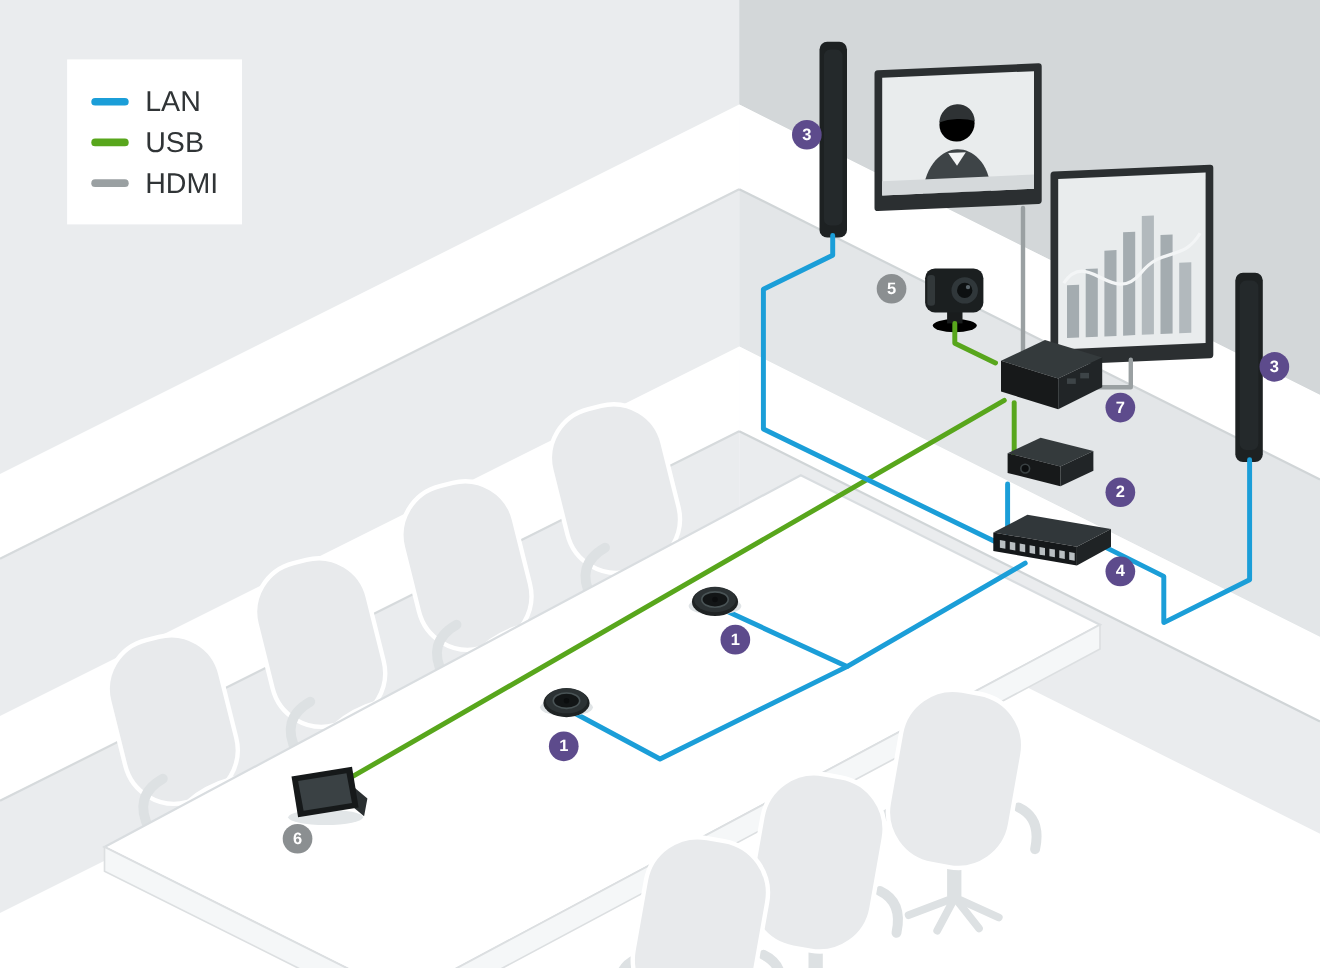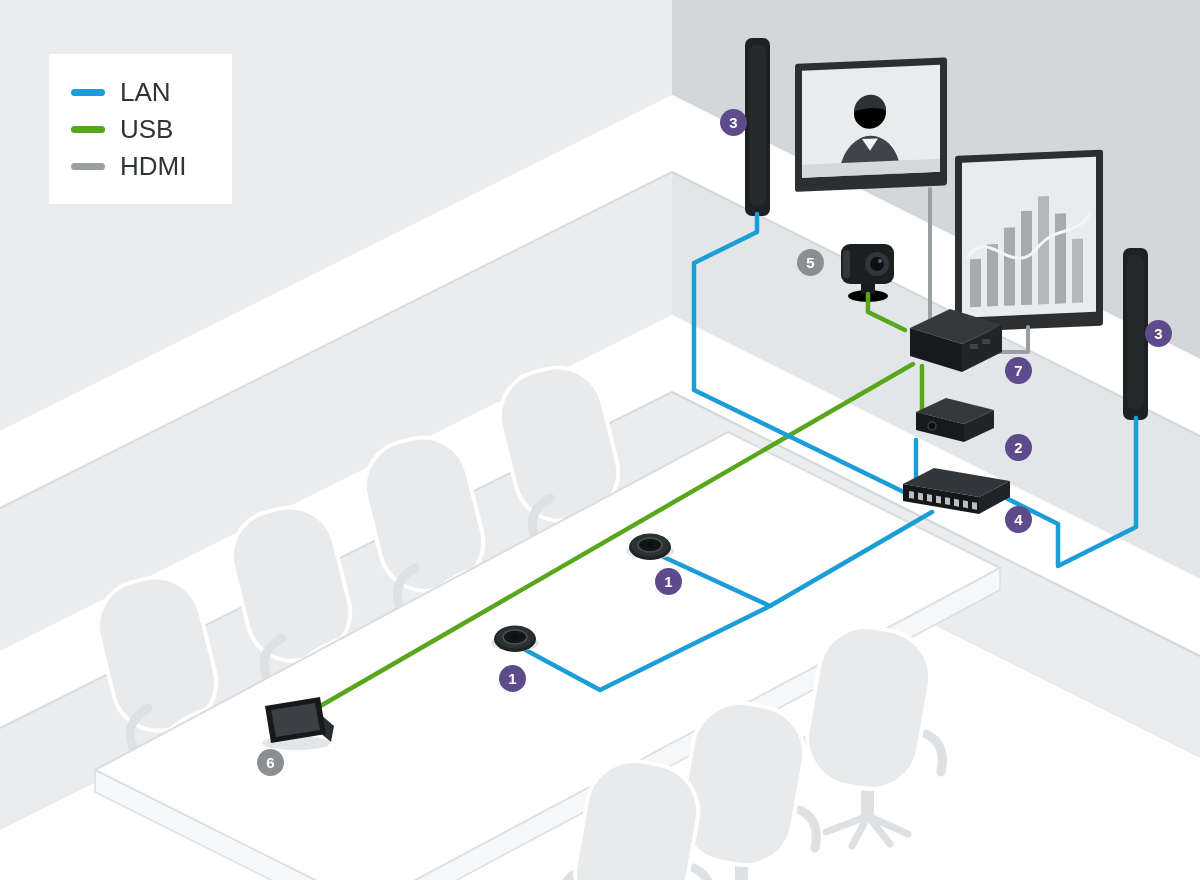--- a/index.html
+++ b/index.html
@@ -1,19 +1,19 @@
 <!DOCTYPE html>
 <html><head>
 <meta charset="utf-8">
 <style>
   html,body{margin:0;padding:0;background:#ffffff;}
   .stage{position:relative;width:1200px;height:880px;overflow:hidden;background:#ffffff;
          font-family:"Liberation Sans",sans-serif;}
   .stage svg{position:absolute;left:0;top:0;}
-  .legend{position:absolute;left:49px;top:54px;background:#ffffff;padding:16px 46px 16px 22px;}
+  .legend{position:absolute;left:61px;top:54px;background:#ffffff;padding:16px 22px 16px 22px;}
   .legend-row{display:flex;align-items:center;margin:7px 0;}
   .swatch{display:inline-block;width:34px;height:7px;border-radius:3.5px;margin-right:15px;background:#999;}
   .legend-label{font-size:26px;color:#303436;line-height:30px;}
   .badge{position:absolute;width:27px;height:27px;border-radius:50%;background:#5d4b8c;color:#fff;
          font-size:15px;font-weight:bold;display:flex;align-items:center;justify-content:center;}
 </style>
 </head>
 <body>
 
 <div class="stage">

